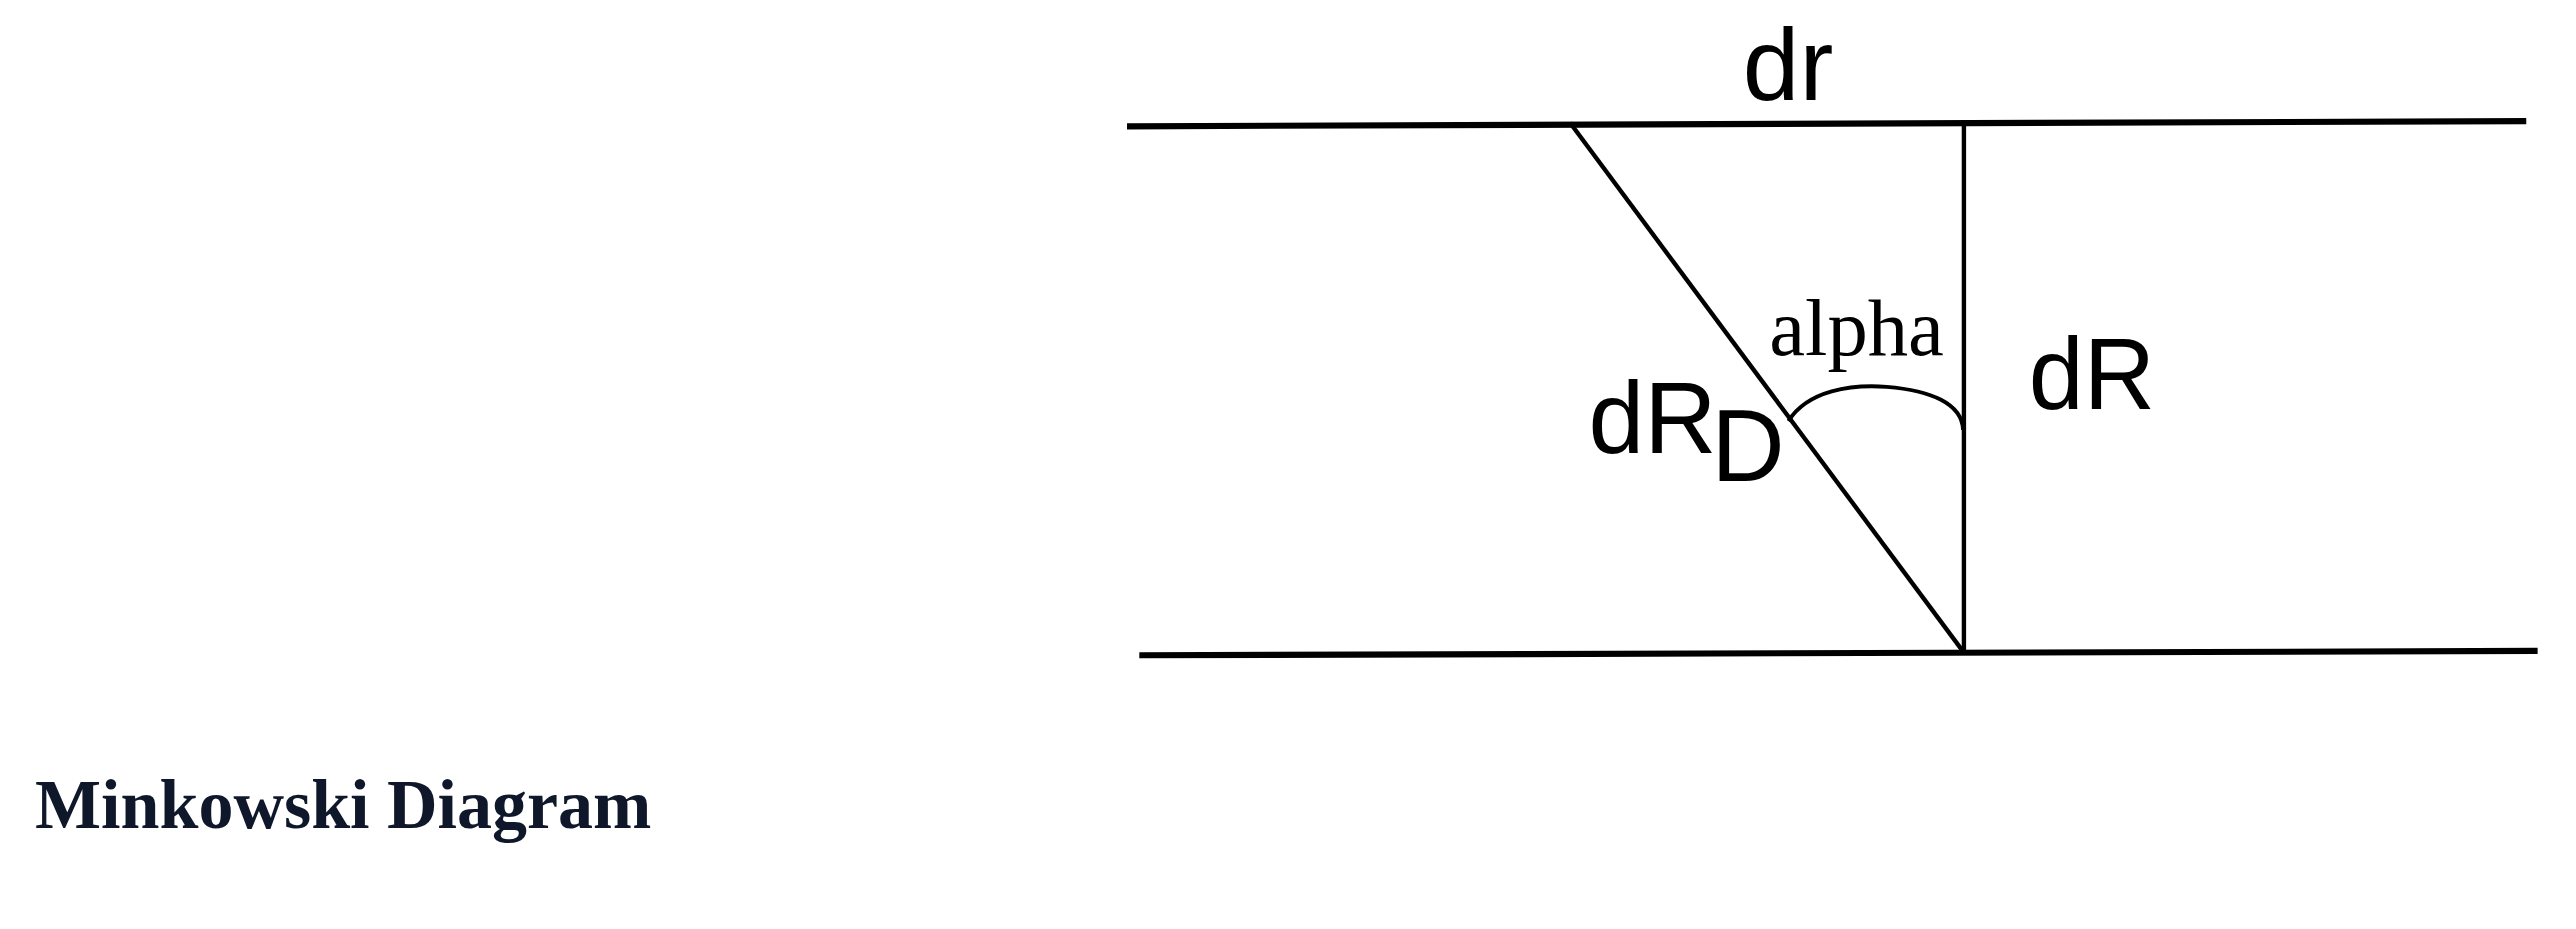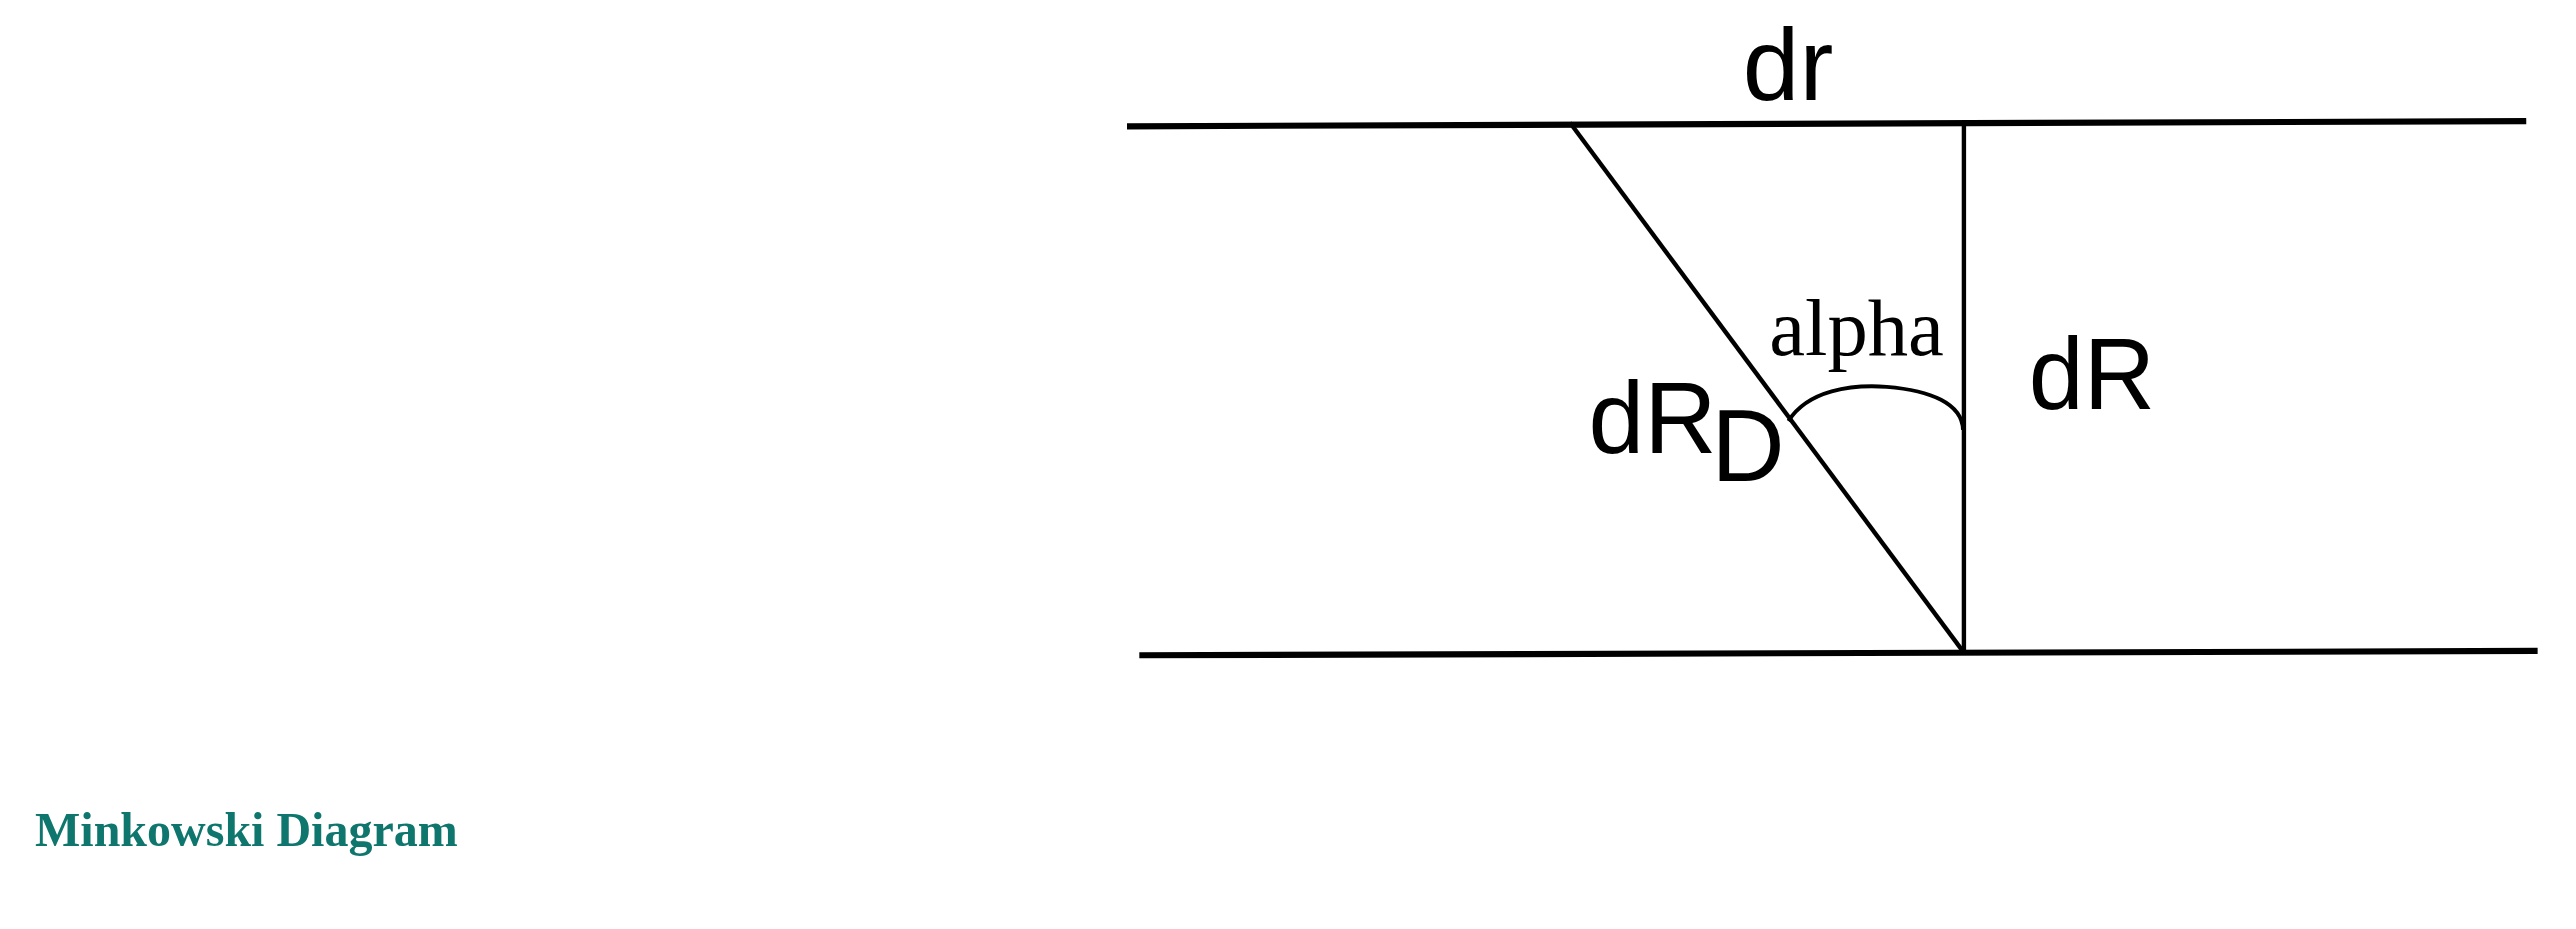--- a/index.html
+++ b/index.html
@@ -31,27 +31,27 @@
       fill: #000000;
     }
     .stroke {
       stroke: #000000;
       fill: none;
       stroke-linecap: butt;
     }
     #caption {
       position: absolute;
       left: 35px;
-      top: 806px;
+      top: 770px;
       margin: 0;
       font-family: "Liberation Serif", "DejaVu Serif", serif;
       font-weight: bold;
-      font-size: 48px;
+      font-size: 70px;
       line-height: 1;
-      color: #0f766e;
+      color: #0f172a;
       white-space: nowrap;
     }
   </style>
 </head>
 <body>
 
 <svg id="diagram" xmlns="http://www.w3.org/2000/svg" width="2576" height="929" viewBox="0 0 2935 1059">
 
   <line class="stroke" x1="1284" y1="144" x2="2879" y2="138" stroke-width="7"></line>
 

